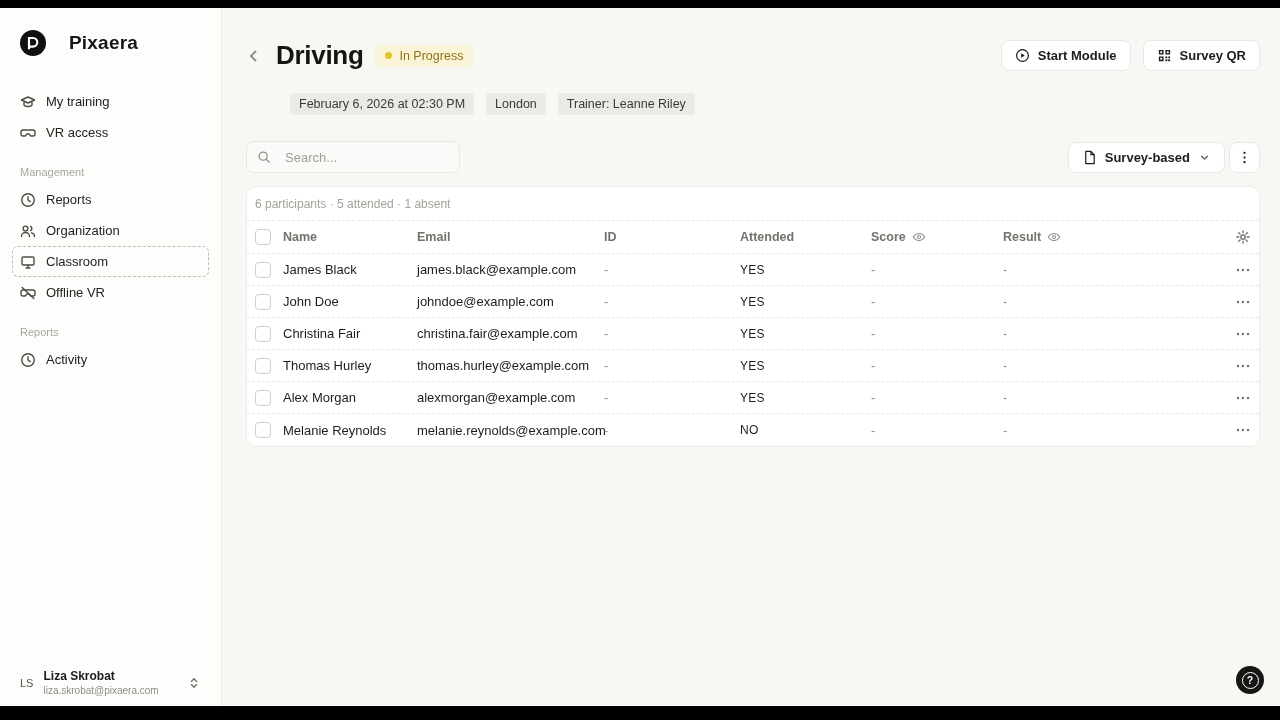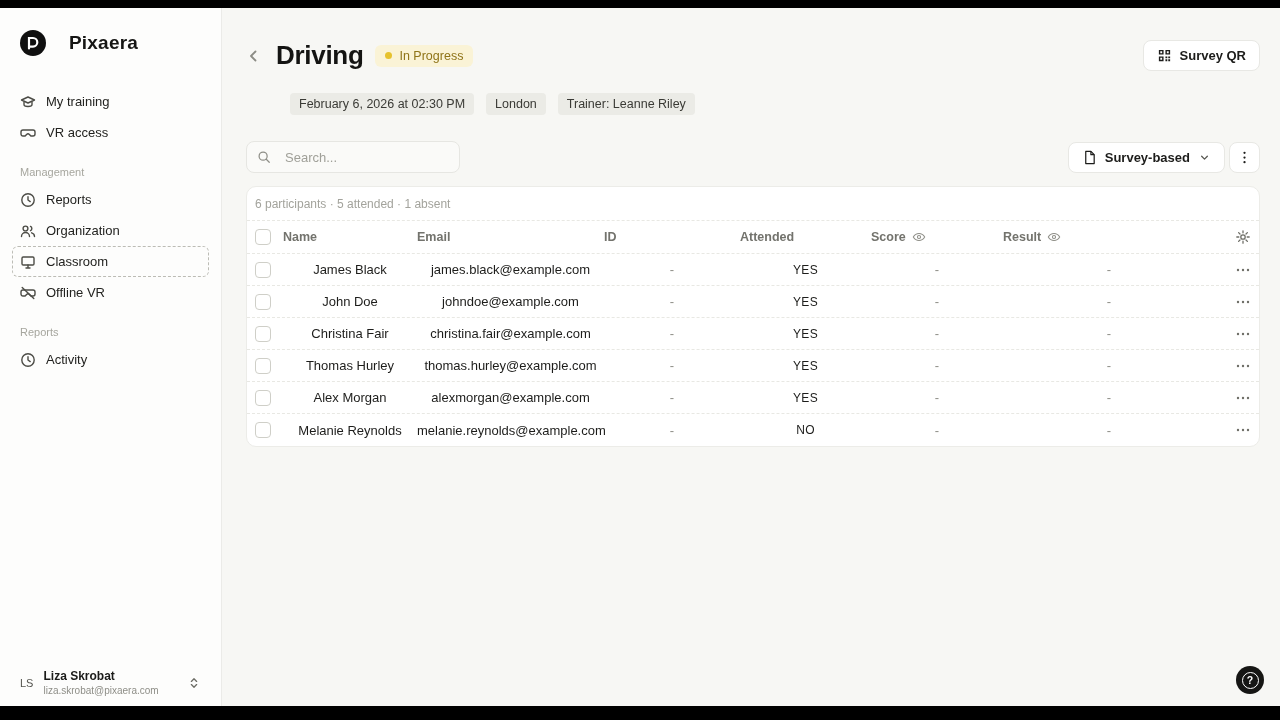--- a/index.html
+++ b/index.html
@@ -58,21 +58,21 @@
   .toolbar-right { display:flex; gap:4px;align-items:flex-end; }
 
   
   .card { margin-top:13px; background:#fff; border:1px solid #ecece8; border-radius:10px; overflow:hidden; }
   .summary { padding:10px 8px 9px; font-size:12px; color:#a3a39c; border-bottom:1px dashed #e8e8e3; }
   .thead, .trow { display:grid; grid-template-columns:28px 134px 187px 136px 131px 132px 1fr 36px;
                   align-items:center; padding:0 8px; }
   .thead { height:33px; border-bottom:1px dashed #e8e8e3; }
   .th { font-size:12.5px; font-weight:700; color:#73736d; display:flex; align-items:center; gap:6px; }
   .th .eye { width:14px; height:14px; color:#8e8e87; }
-  .trow { height:32px; border-bottom:1px dashed #e8e8e3;text-align:center; }
+  .trow { height:32px; border-bottom:1px dashed #e8e8e3; }
   .trow:last-child { border-bottom:none; }
   .cell { font-size:13px; color:#1d1d1b; }
   .cell.dim { color:#8e8e87; }
   .cell.attended { font-size:12px; font-weight:500; letter-spacing:.3px; }
   .checkbox { display:inline-block; width:16px; height:16px; border:1.5px solid #cfcfc8;
               border-radius:4px; background:#fff; cursor:pointer; }
   .checkbox-cell { display:flex; align-items:center; }
   .gear-btn, .row-menu { background:none; border:none; cursor:pointer; color:#6e6e67;
                          display:flex; align-items:center; justify-content:flex-end; width:100%; }
   .gear-btn svg, .row-menu svg { width:16px; height:16px; }
@@ -178,20 +178,27 @@
             <path d="M9.5 3.5L5 8l4.5 4.5"></path>
           </svg>
         </button>
         <h1 class="page-title">Driving</h1>
         <span class="status-badge">
           <span class="dot"></span>
           <span>In Progress</span>
         </span>
       </div>
       <div class="header-actions">
+        <button class="btn">
+          <svg viewBox="0 0 16 16" fill="none" stroke="currentColor" stroke-width="1.3">
+            <circle cx="8" cy="8" r="6.3"></circle>
+              <path d="M6.6 5.7L10.3 8l-3.7 2.3z" fill="currentColor" stroke="none"></path>
+          </svg>
+          <span>Start Module</span>
+        </button>
         <button class="btn">
           <svg viewBox="0 0 16 16" fill="currentColor">
             <path d="M2 2h5v5H2zm1.5 1.5v2h2v-2zM9 2h5v5H9zm1.5 1.5v2h2v-2zM2 9h5v5H2zm1.5 1.5v2h2v-2zM9 9h2v2H9zm3 0h2v2h-2zm-3 3h2v2H9zm3 0h2v2h-2z"></path>
           </svg>
           <span>Survey QR</span>
         </button>
       </div>
     </div>
 
     <div class="meta-row">

